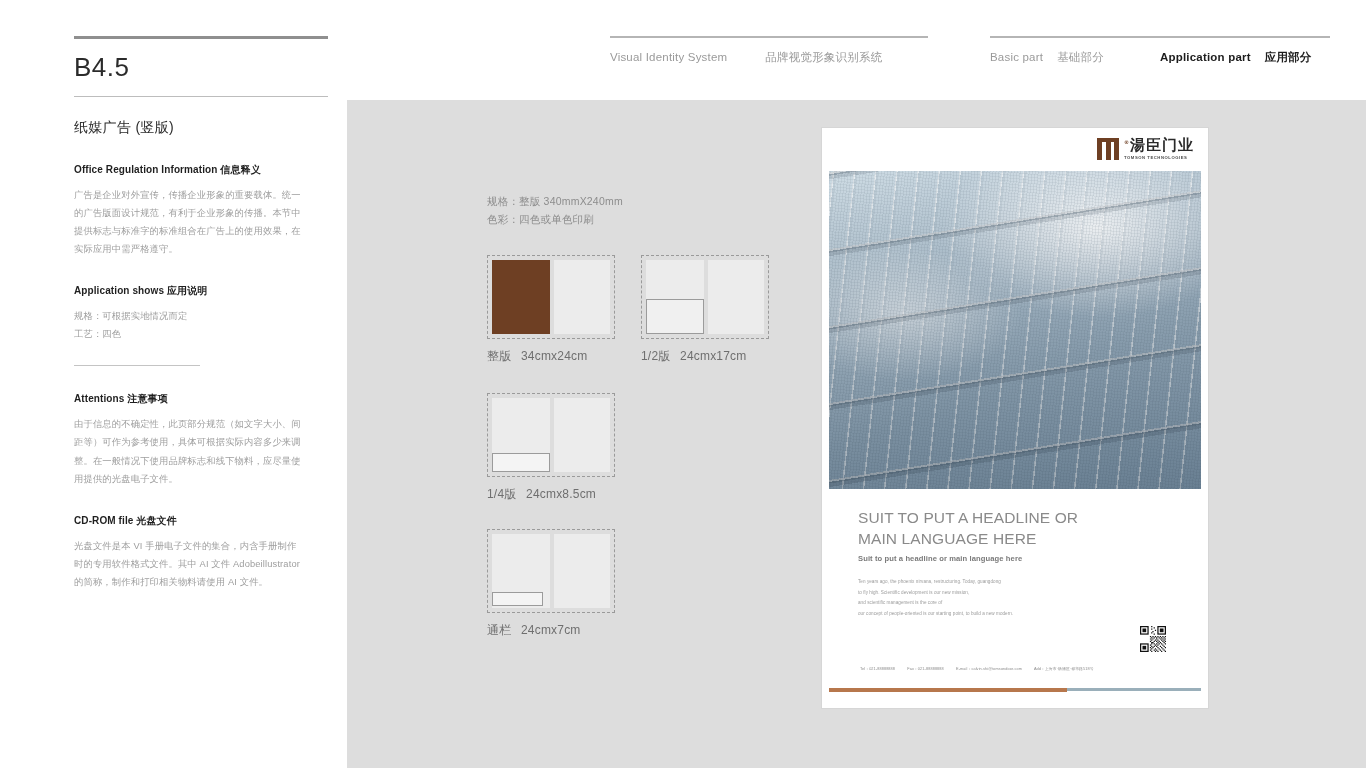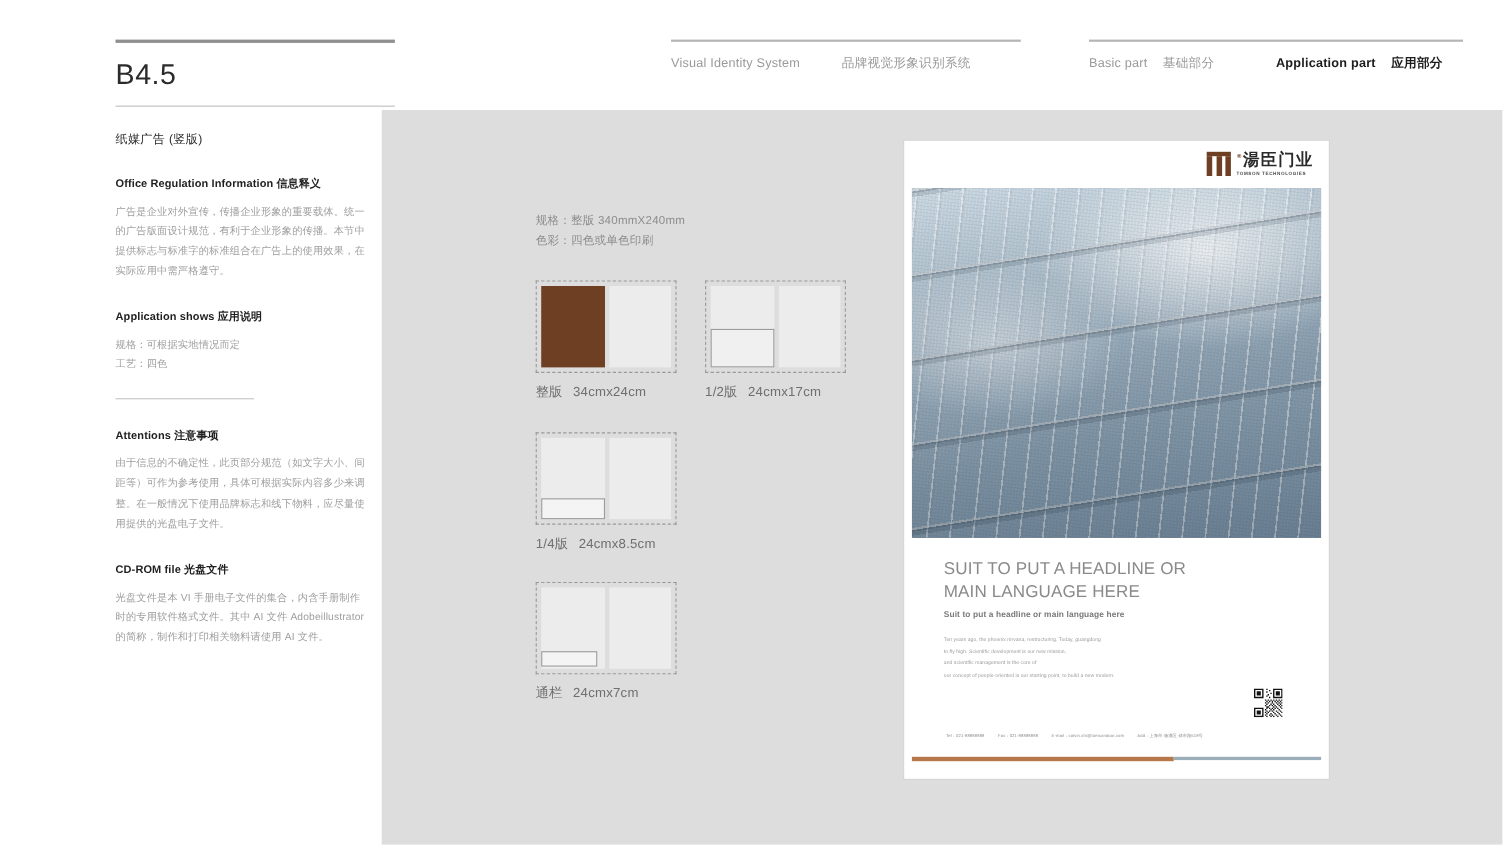--- a/index.html
+++ b/index.html
@@ -26,29 +26,29 @@
     font-size: 11.5px; color: #9a9a9a; letter-spacing: .2px;
     display: inline-block; vertical-align: baseline;
   }
   .hdr-txt.cn { margin-left: 14px; }
   .hdr-txt.bold { color: #1d1d1d; font-weight: bold; }
 
   #hdr-vis { left: 610px; width: 318px; }
   #hdr-basic { left: 990px; width: 340px; }
 
   
-  .left-col { position: absolute; left: 74px; top: 36px; width: 254px; margin-left: 31px; }
+  .left-col { position: absolute; left: 74px; top: 36px; width: 254px; }
   .rule-top { height: 3px; background: #8f8f8f; }
   .doc-code {
     margin-top: 14px; font-size: 26px; color: #2b2b2b; letter-spacing: .5px;
     font-weight: normal; line-height: 1.1;
   }
   .rule-thin { margin-top: 14px; height: 1px; background: #bdbdbd; }
   .doc-subtitle {
-    margin-top: 22px; font-size: 11px; color: #2b2b2b; letter-spacing: .3px;
+    margin-top: 22px; font-size: 14px; color: #2b2b2b; letter-spacing: .3px;
   }
 
   .sec { margin-top: 26px; }
   .sec-head {
     font-size: 10px; color: #1f1f1f; font-weight: bold; letter-spacing: .1px;
   }
   .sec-head .cnpart { font-weight: bold; }
   .sec-body {
     margin-top: 9px; font-size: 9.3px; color: #9e9e9e;
     line-height: 1.95; letter-spacing: .15px; text-align: justify;

